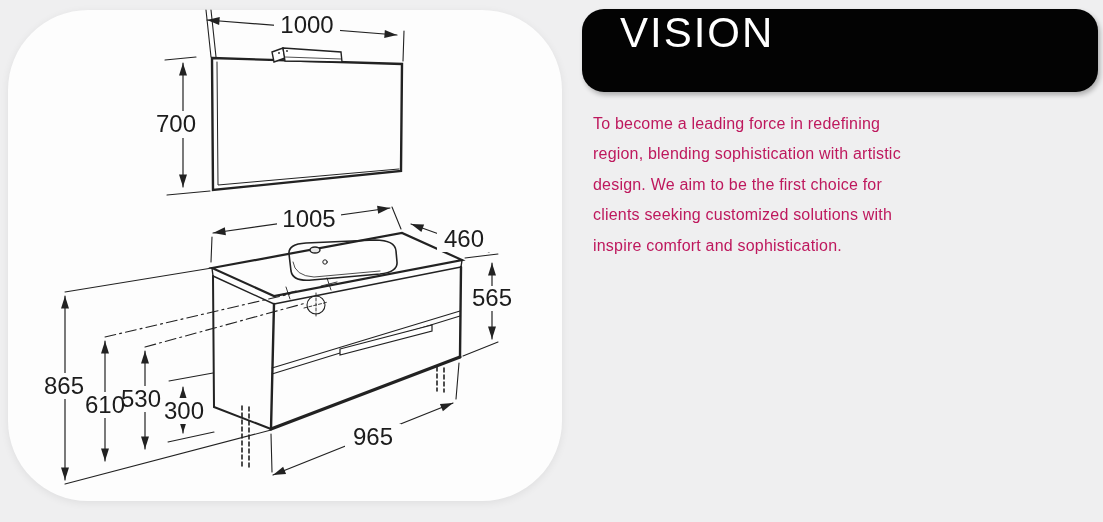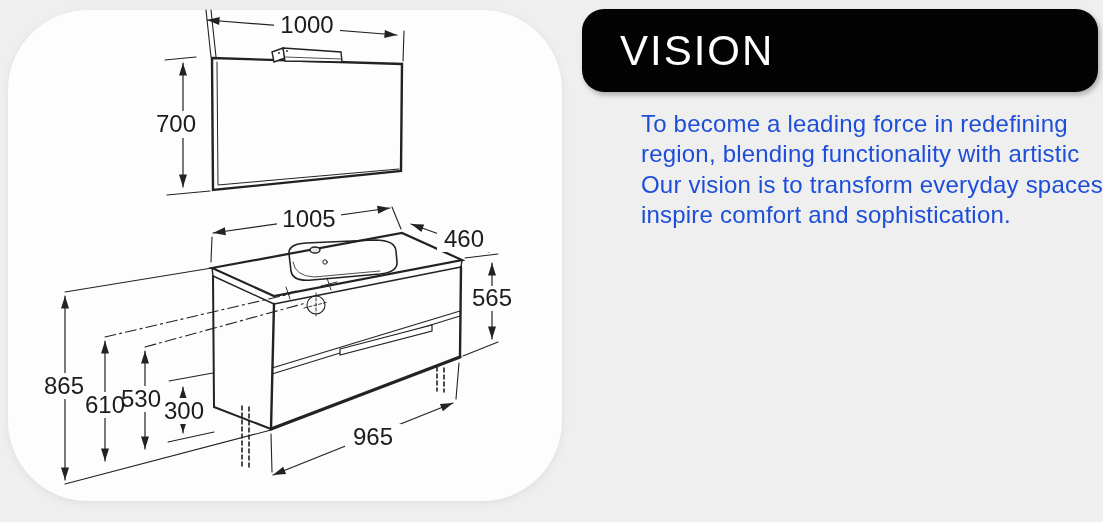--- a/index.html
+++ b/index.html
@@ -16,31 +16,31 @@
     box-shadow:0 2px 8px rgba(0,0,0,0.07);
   }
   .drawing-svg{position:absolute;left:0;top:0;width:560px;height:510px;}
   .dim-label{
     font-size:24px;fill:#1c1c1c;
     font-family:"Liberation Sans", sans-serif;
   }
   .vision-banner{
     position:absolute;left:582px;top:9px;width:516px;height:83px;
     background:#030303;border-radius:22px;
-    display:flex;align-items:center;
+    display:flex;
     padding-left:38px;box-sizing:border-box;
     box-shadow:2px 3px 5px rgba(0,0,0,0.28);
   }
   .vision-title{
     color:#ffffff;font-size:42px;font-weight:400;letter-spacing:2px;
   }
   .vision-text{position:absolute;left:593px;top:109px;}
   .vision-line{
-    font-size:24px;line-height:30.4px;color:#1d4ed8;
-    letter-spacing:0.2px;white-space:nowrap;margin-left:48px;
+    font-size:16px;line-height:30.4px;color:#be185d;
+    letter-spacing:0.2px;white-space:nowrap;
   }
 </style>
 </head>
 <body>
 
 <div class="card"></div>
 
 <svg class="drawing-svg" viewBox="0 0 560 510">
   <defs>
     <marker id="ma" markerUnits="userSpaceOnUse" markerWidth="14" markerHeight="10" refX="0.5" refY="5" orient="auto">
@@ -171,16 +171,17 @@
     <text class="dim-label" x="373" y="445">965</text>
   </g>
 </svg>
 
 <div class="vision-banner">
   <span class="vision-title">VISION</span>
 </div>
 
 <div class="vision-text">
   <div class="vision-line">To become a leading force in redefining</div>
-  <div class="vision-line">region, blending functionality with artistic</div>
-  <div class="vision-line">Our vision is to transform everyday spaces</div>
+  <div class="vision-line">region, blending sophistication with artistic</div>
+  <div class="vision-line">design. We aim to be the first choice for</div>
+  <div class="vision-line">clients seeking customized solutions with</div>
   <div class="vision-line">inspire comfort and sophistication.</div>
 </div>
 
 </body></html>

